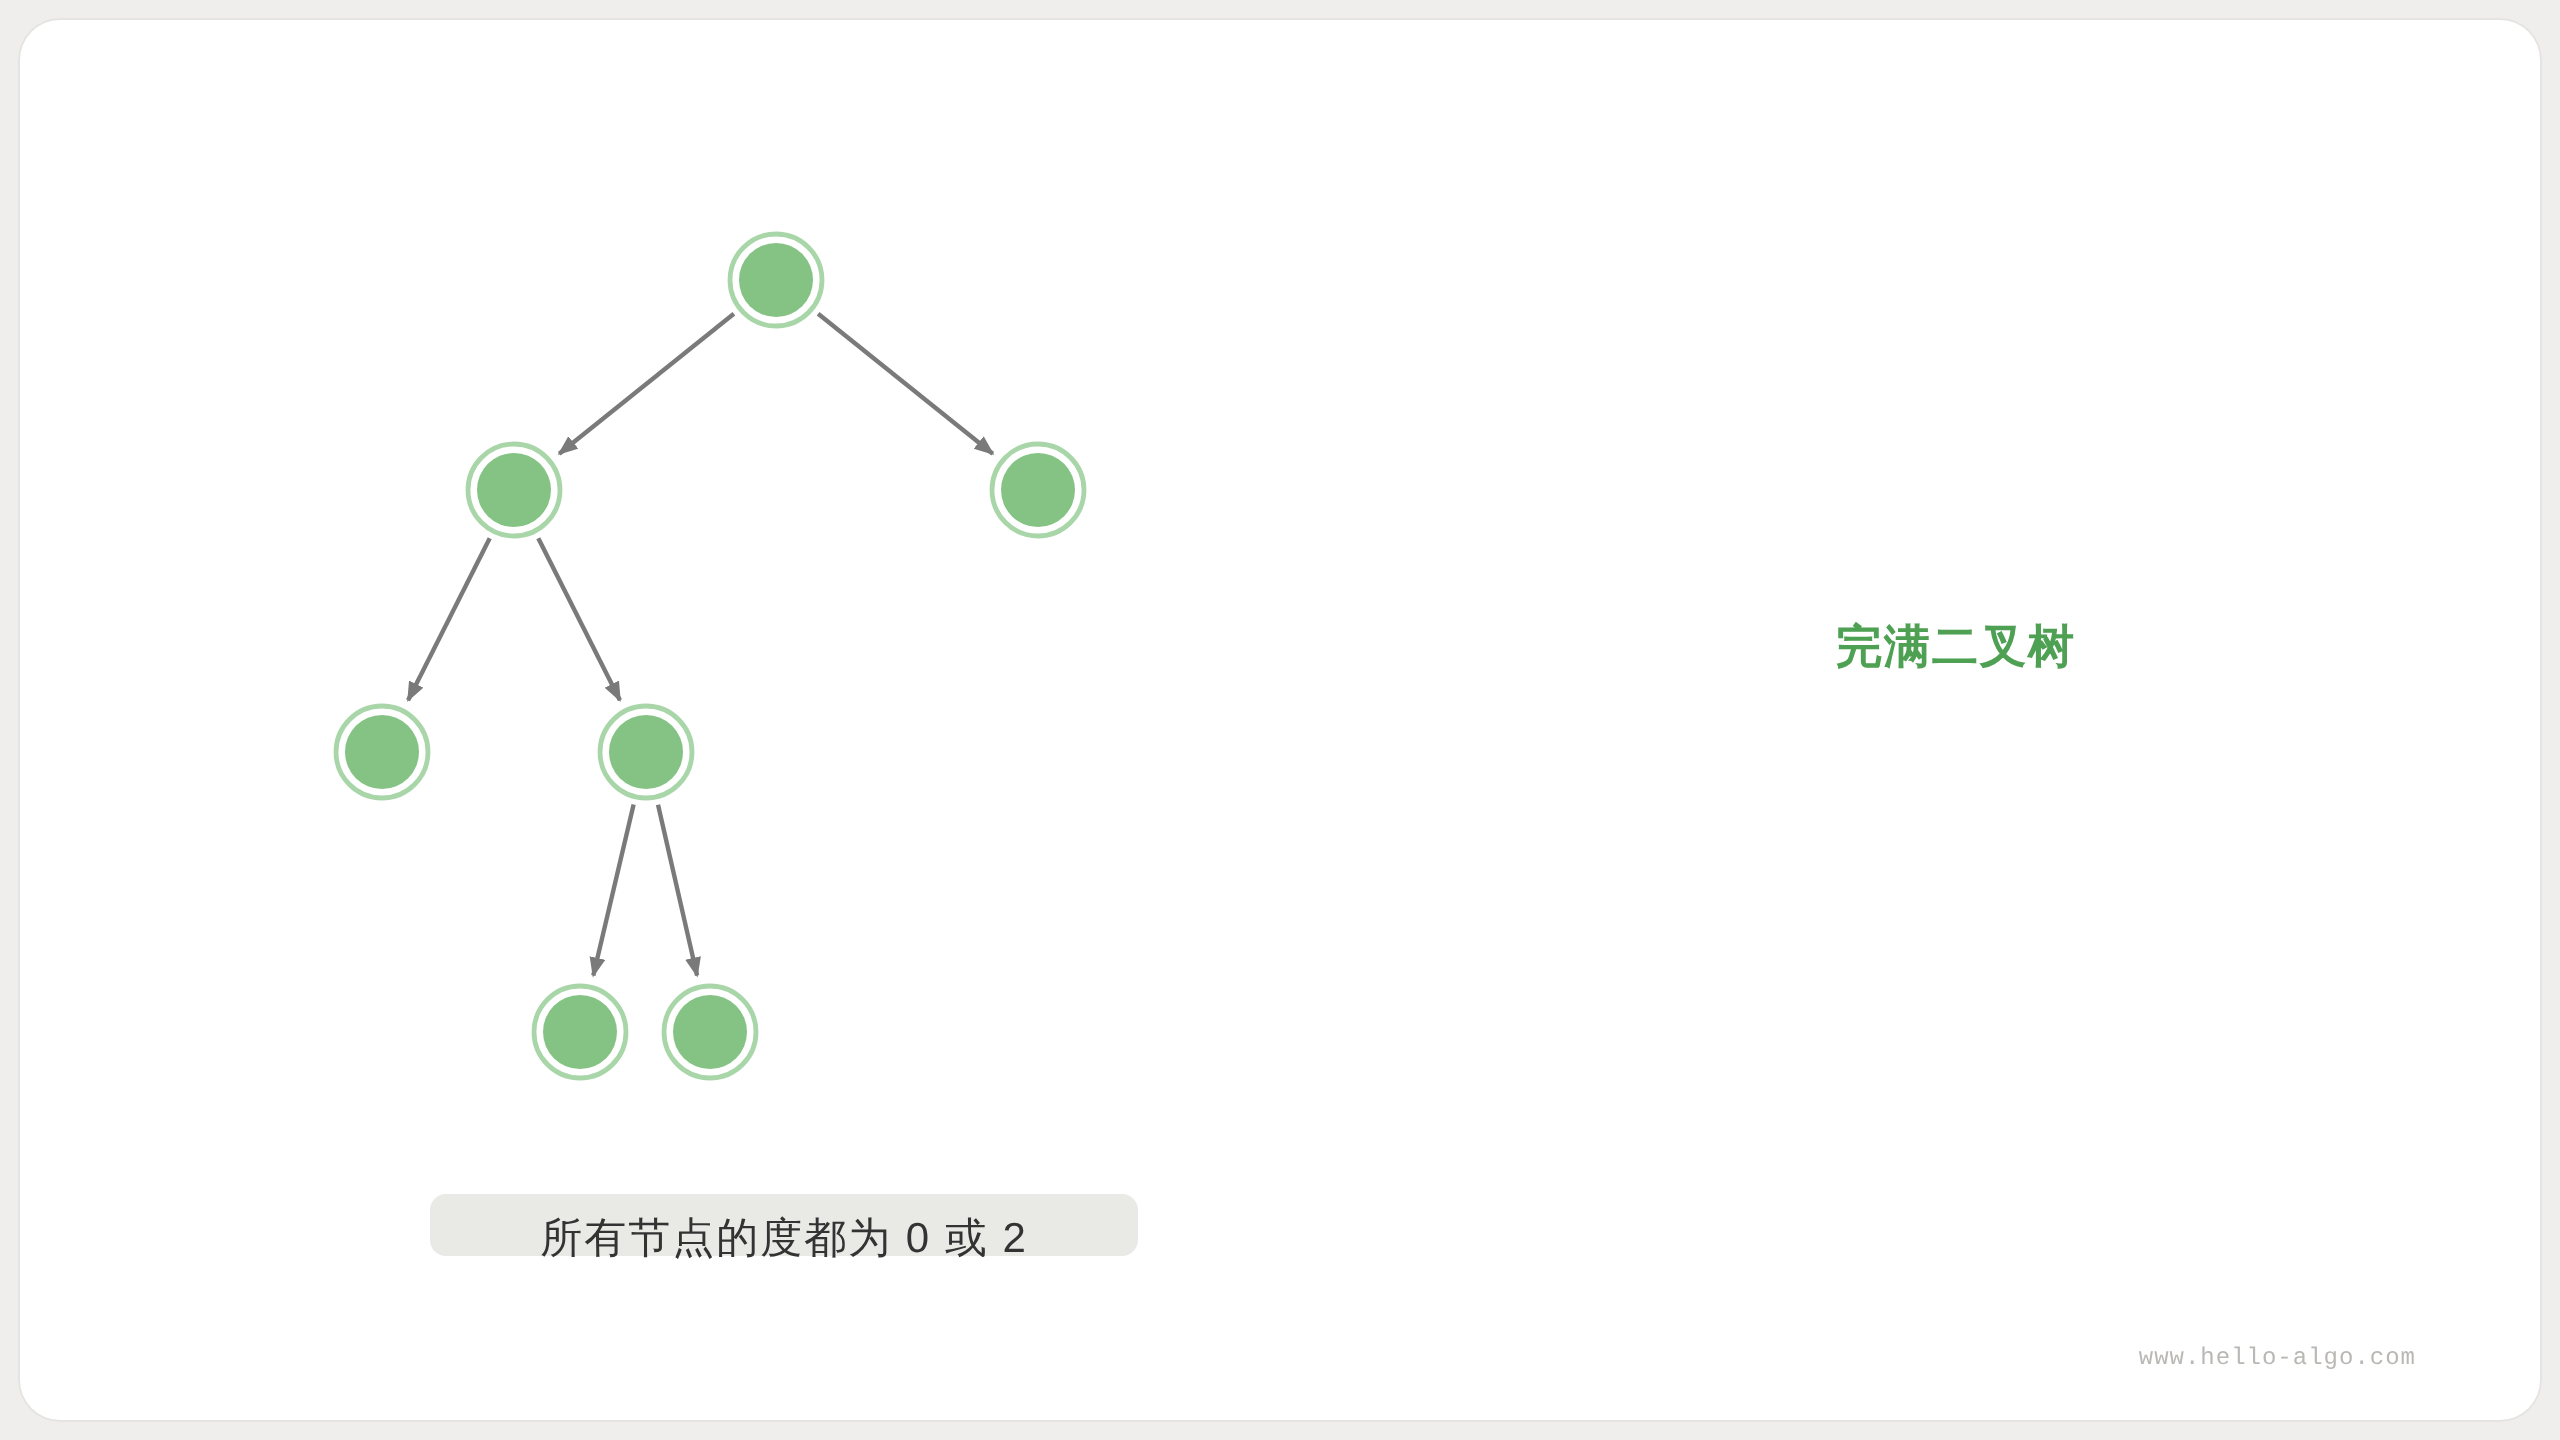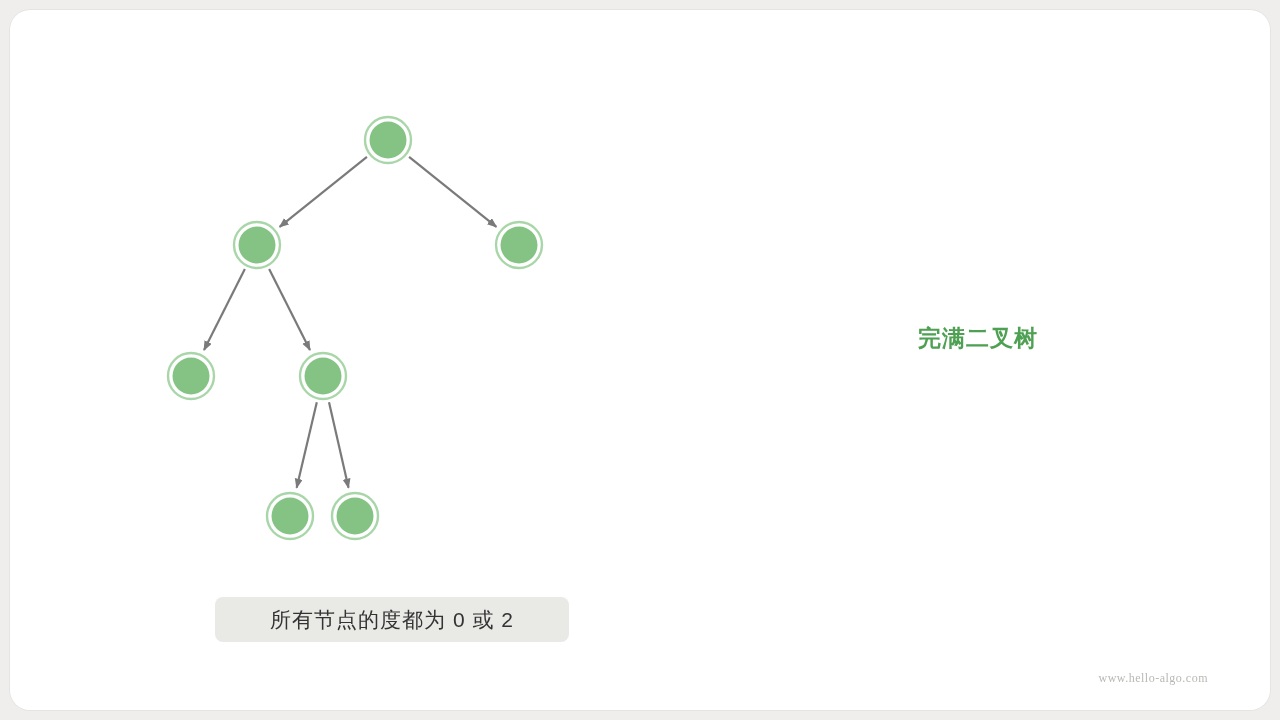--- a/index.html
+++ b/index.html
@@ -50,49 +50,48 @@
     left:808px;
     top:298px;
     width:320px;
     text-align:center;
   }
   .title{
     color:var(--title);
     font-size:23px;
     font-weight:bold;
     letter-spacing:1px;
-    margin-top:15px;
   }
   .subtitle{
     margin-top:16px;
     color:var(--subtitle);
     font-family:"DejaVu Sans Mono","Liberation Mono",monospace;
     font-size:17px;
     letter-spacing:1px;
   }
   .caption{
     position:absolute;
     left:205px;
     top:587px;
     width:354px;
-    height:45px;
+    height:31px;
     background:var(--caption-bg);
     border-radius:8px;
     color:var(--caption-text);
     font-size:21px;
     line-height:45px;
     text-align:center;
     letter-spacing:1px;
   }
   .watermark{
     position:absolute;
     right:62px;
     bottom:24px;
     color:var(--watermark);
-    font-family:Liberation Serif, serif;
+    font-family:Liberation Mono, monospace;
     font-size:12px;
     letter-spacing:0.5px;
   }
 </style>
 </head>
 <body>
 
 <div class="card">
 
   <svg class="tree-svg" viewBox="0 0 1280 720">

